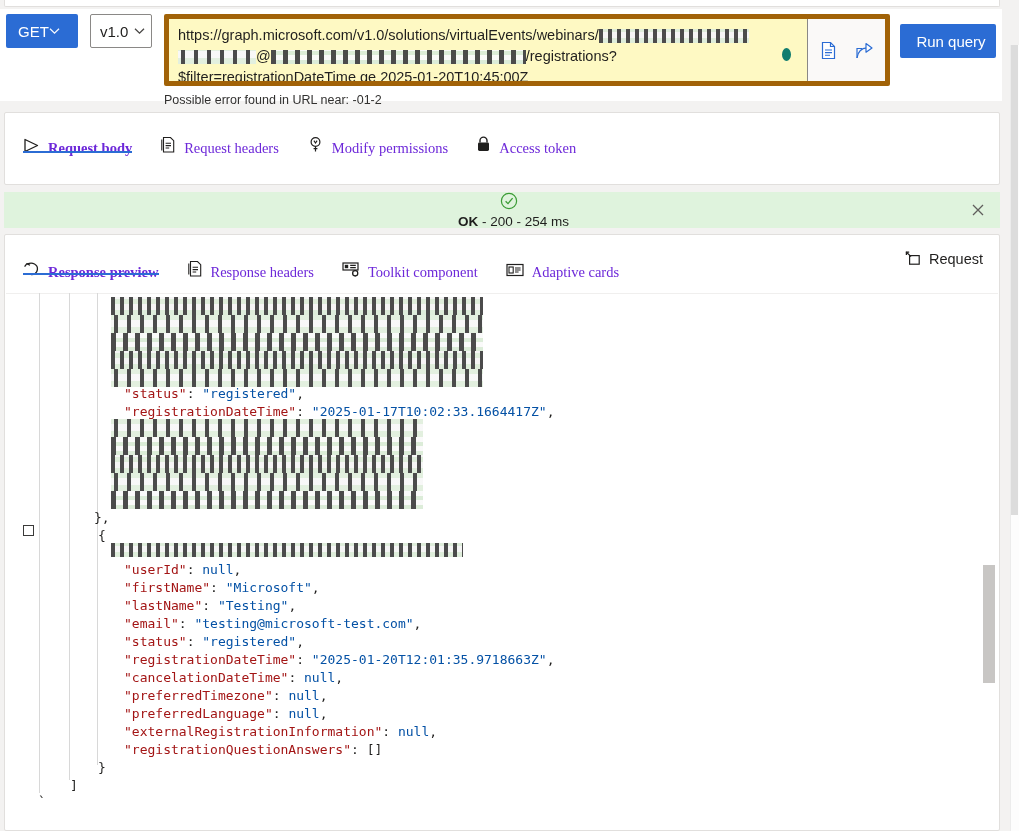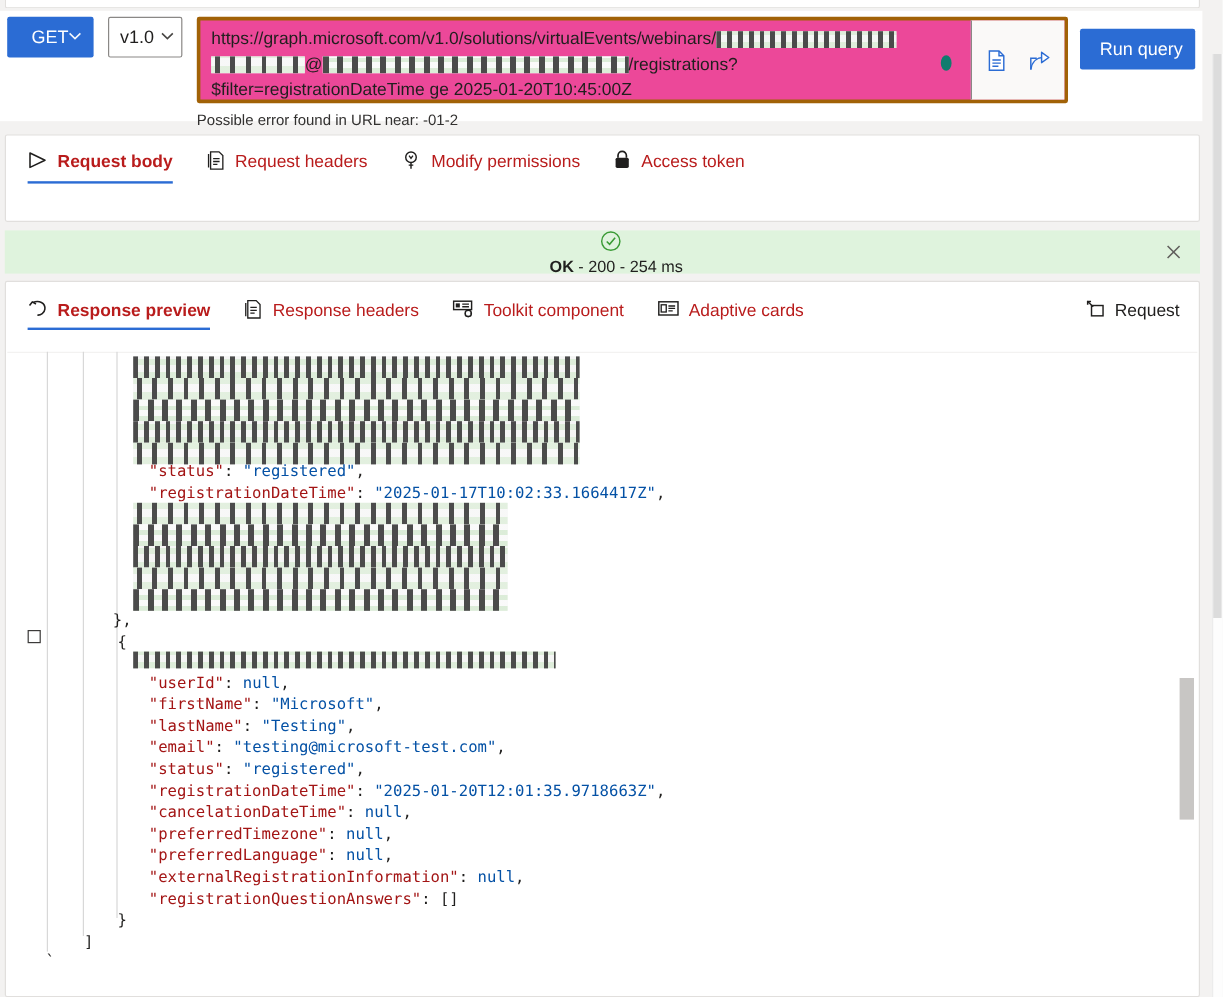--- a/index.html
+++ b/index.html
@@ -20,36 +20,36 @@
   }
 
   
   .query-row {
     position: absolute; left: 0; top: 9px; width: 1002px; height: 92px;
     background: #ffffff;
   }
   .method-btn {
     position: absolute; left: 6px; top: 5px; width: 72px; height: 34px;
     background: #2b6cd4; color: #ffffff; border-radius: 2px;
-    display: flex; align-items: center; justify-content: flex-end;
+    display: flex; align-items: center; justify-content: flex-start;
     padding: 0 10px 0 12px; font-size: 15px; cursor: pointer;
   }
   .method-btn .chev { font-size: 11px; opacity: .95; }
 
   .ver-btn {
     position: absolute; left: 90px; top: 5px; width: 62px; height: 34px;
     background: #ffffff; color: #201f1e; border: 1px solid #8a8886; border-radius: 2px;
     display: flex; align-items: center; justify-content: space-between;
     padding: 0 6px 0 9px; font-size: 15px; cursor: pointer;
   }
   .ver-btn .chev { font-size: 11px; color: #484644; }
 
   .url-box {
     position: absolute; left: 164px; top: 5px; width: 726px; height: 72px;
-    border: 3px solid #a16207; border-radius: 2px; background: #ec4899;
+    border: 5px solid #a16207; border-radius: 2px; background: #fef9c3;
     display: flex;
   }
   .url-field {
     flex: 1 1 auto; position: relative; padding: 6px 10px 0 9px; overflow: hidden;
   }
   .url-line { font-size: 14.5px; color: #201f1e; line-height: 21px; white-space: nowrap; }
   .url-line .redact { display: inline-block; vertical-align: -3px; }
   .url-dot {
     position: absolute; right: 16px; top: 29px; width: 9px; height: 13px;
     border-radius: 50%/50%; background: #107c6e;
@@ -69,22 +69,22 @@
     position: absolute; left: 164px; top: 84px; font-size: 12.5px; color: #323130;
   }
 
   
   .req-panel {
     position: absolute; left: 4px; top: 112px; width: 996px; height: 73px;
     background: #ffffff; border: 1px solid #e1dfdd; border-radius: 2px;
   }
   .tabstrip { display: flex; align-items: center; height: 44px; padding-left: 14px; }
   .tab {
-    position: relative; display: flex; align-items: center; gap: 8px;
-    height: 44px; padding: 0 14px; font-size: 14.5px; color: #b91c1c; cursor: pointer;
+    position: relative; display: flex; align-items: flex-end; gap: 8px;
+    height: 44px; padding: 0 14px; font-size: 14.5px; color: #6d28d9; cursor: pointer; font-family: Liberation Serif, serif;
   }
   .tab:first-child { padding-left: 4px; }
   .tab.active { font-weight: bold; }
   .tab.active::after {
     content: ""; position: absolute; left: 4px; right: 14px; bottom: 4px;
     height: 2px; background: #2b6cd4;
   }
   .tab .tlabel { white-space: nowrap; }
 
   

